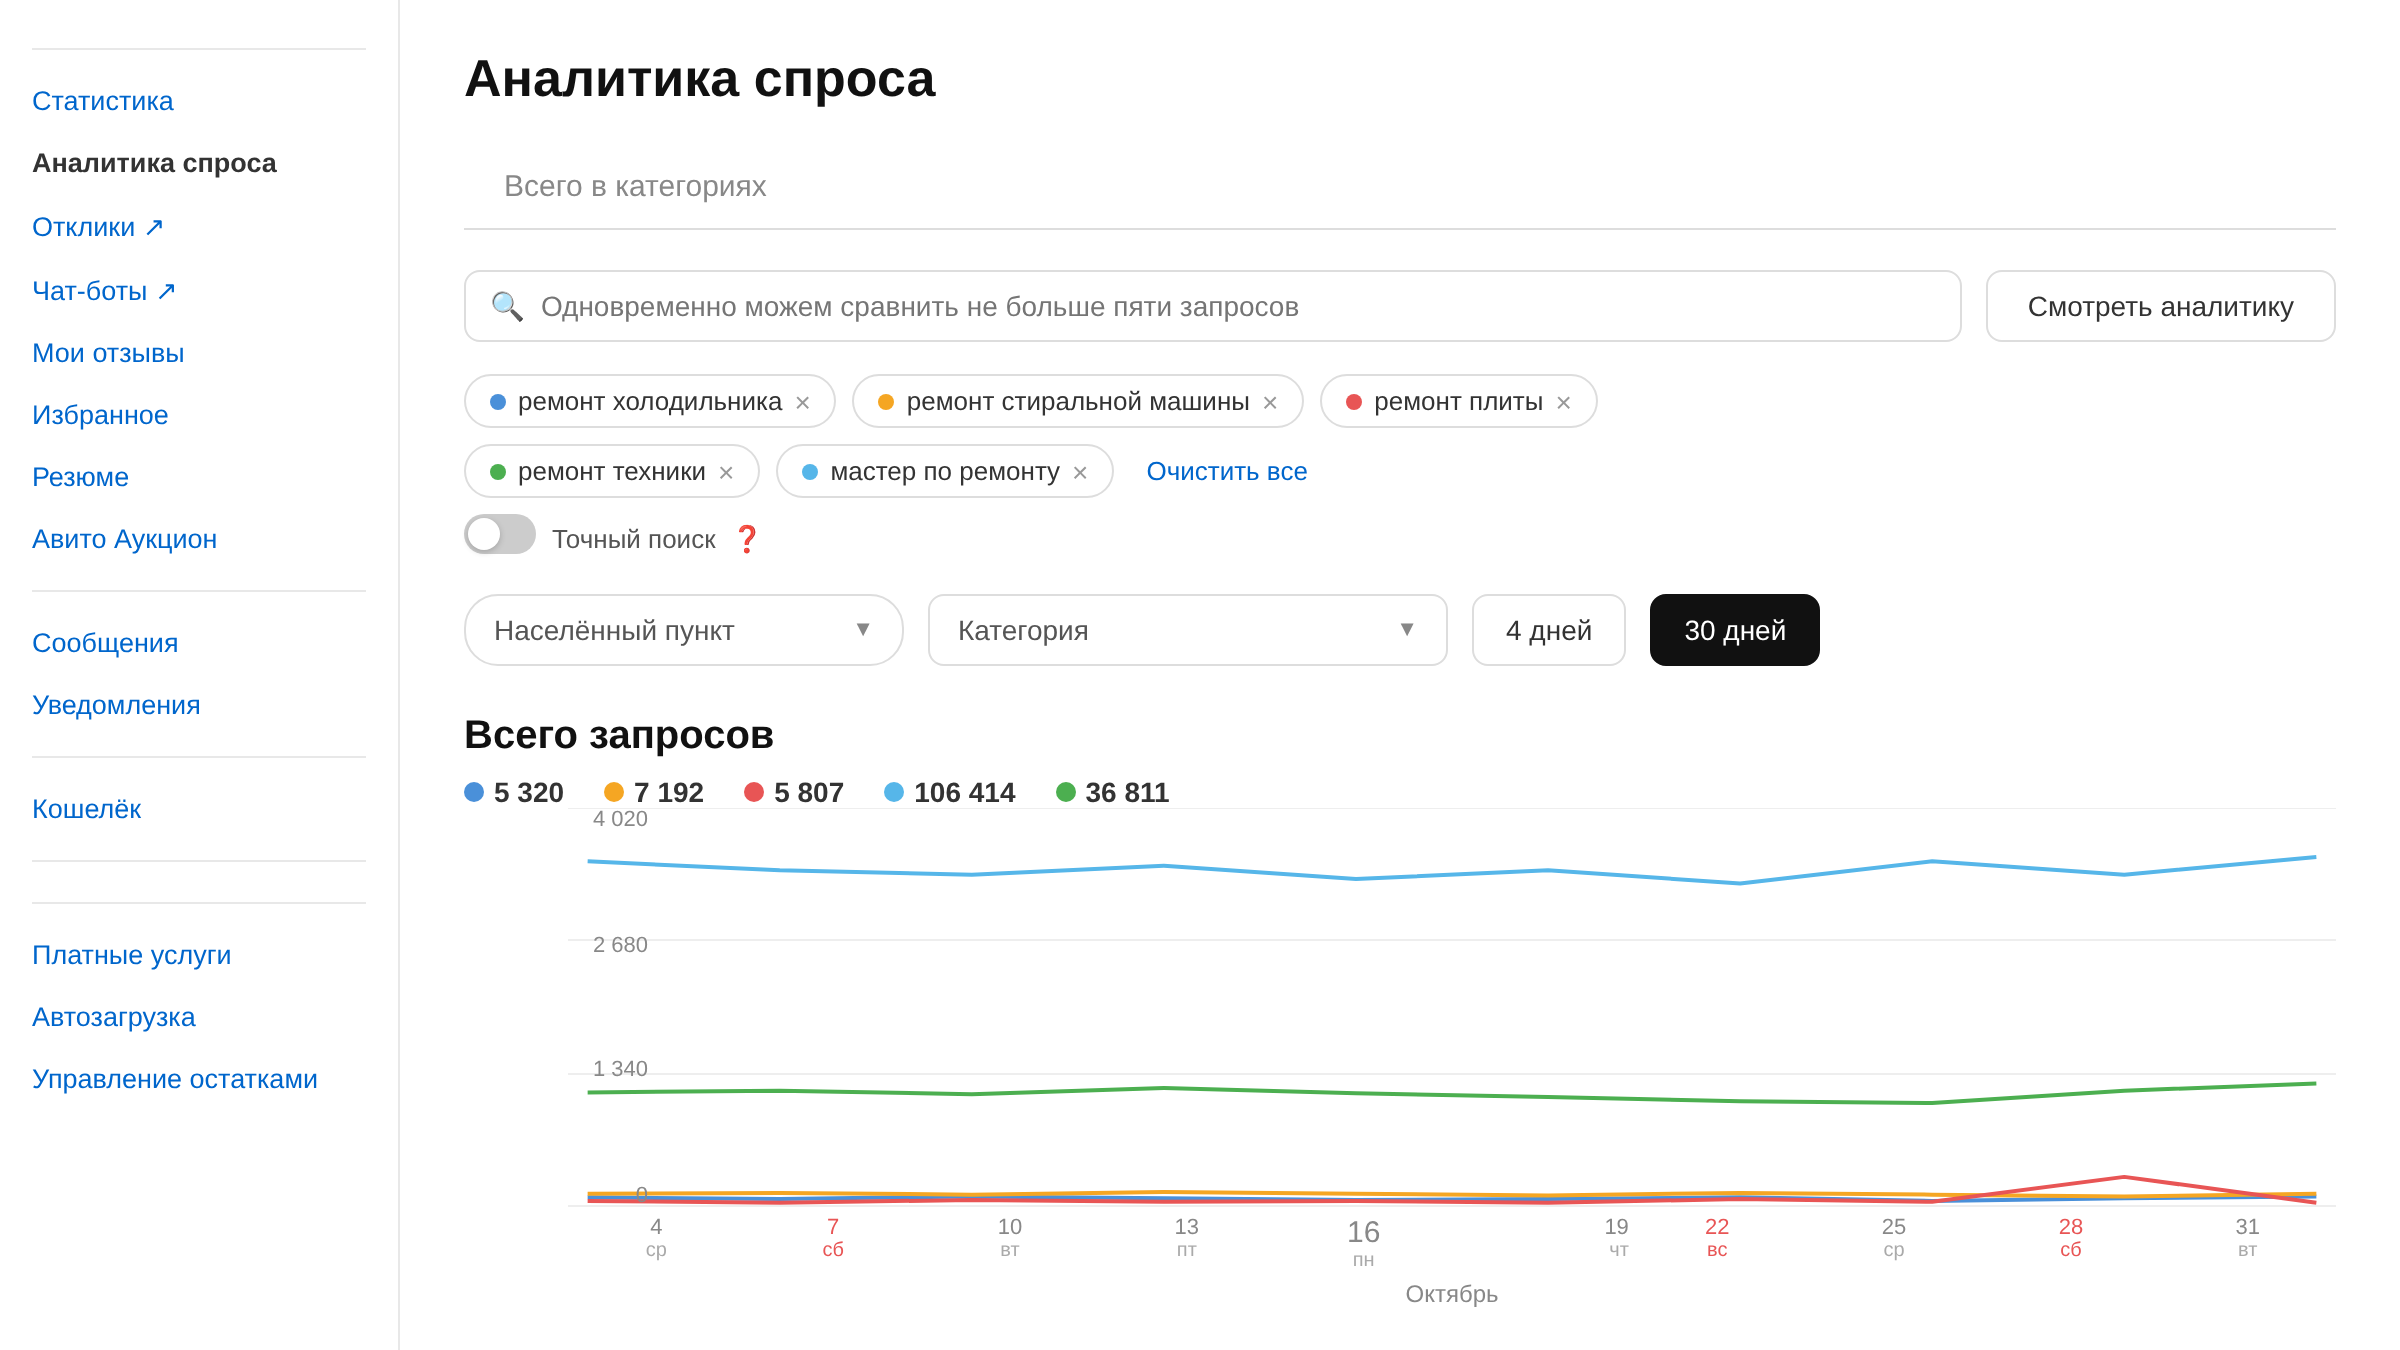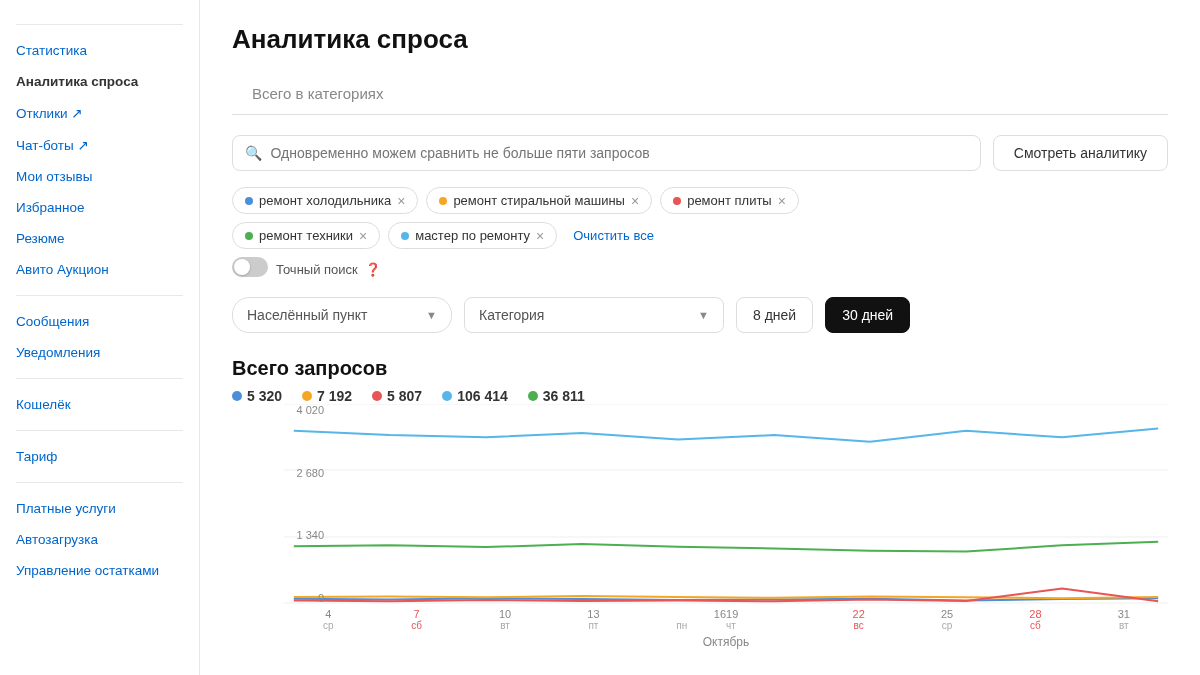--- a/index.html
+++ b/index.html
@@ -167,21 +167,20 @@
   <a class="sidebar-link">Мои отзывы</a>
   <a class="sidebar-link">Избранное</a>
   <a class="sidebar-link">Резюме</a>
   <a class="sidebar-link">Авито Аукцион</a>
   <div class="sidebar-divider"></div>
   <a class="sidebar-link">Сообщения</a>
   <a class="sidebar-link">Уведомления</a>
   <div class="sidebar-divider"></div>
   <a class="sidebar-link">Кошелёк</a>
   <div class="sidebar-divider"></div>
-  <a class="sidebar-link">Тариф</a>
   <div class="sidebar-divider"></div>
   <a class="sidebar-link">Платные услуги</a>
   <a class="sidebar-link">Автозагрузка</a>
   <a class="sidebar-link">Управление остатками</a>
 
 </div>
 
 <div class="main">
   <h1 class="page-title">Аналитика спроса</h1>
 
@@ -239,21 +238,21 @@
 
   <div class="filter-row">
     <div class="filter-select filter-select-city">
       <span>Населённый пункт</span>
       <span class="chevron">▼</span>
     </div>
     <div class="filter-select filter-select-cat">
       <span>Категория</span>
       <span class="chevron">▼</span>
     </div>
-    <button class="btn-days">8 дней</button>
+    <button class="btn-days">4 дней</button>
     <button class="btn-days active">30 дней</button>
   </div>
 
   <div class="chart-section">
     <div class="chart-title">Всего запросов</div>
     <div class="legend-row" id="legend-row">
         <span class="legend-item">
           <span class="legend-dot" style="background:#4a90d9;"></span>
           <span>5 320</span>
         </span>
@@ -310,24 +309,24 @@
             </div>
             <div style="text-align: center; flex: 1 1 0%;">
               <div style="font-size:11px;color:#888;">10</div>
               <div style="font-size:10px;color:#aaa;">вт</div>
             </div>
             <div style="text-align: center; flex: 1 1 0%;">
               <div style="font-size:11px;color:#888;">13</div>
               <div style="font-size:10px;color:#aaa;">пт</div>
             </div>
             <div style="text-align: center; flex: 1 1 0%;">
-              <div style="font-size:11px;color:#888;text-align:right;">16</div>
+              <div style="font-size:15px;color:#888;">16</div>
               <div style="font-size:10px;color:#aaa;">пн</div>
             </div>
-            <div style="text-align: left; flex: 1 1 0%;">
+            <div style="text-align: right; flex: 1 1 0%;">
               <div style="font-size:11px;color:#888;">19</div>
               <div style="font-size:10px;color:#aaa;">чт</div>
             </div>
             <div style="text-align: center; flex: 1 1 0%;">
               <div style="font-size:11px;color:#e85555;">22</div>
               <div style="font-size:10px;color:#e85555;">вс</div>
             </div>
             <div style="text-align: center; flex: 1 1 0%;">
               <div style="font-size:11px;color:#888;">25</div>
               <div style="font-size:10px;color:#aaa;">ср</div>

